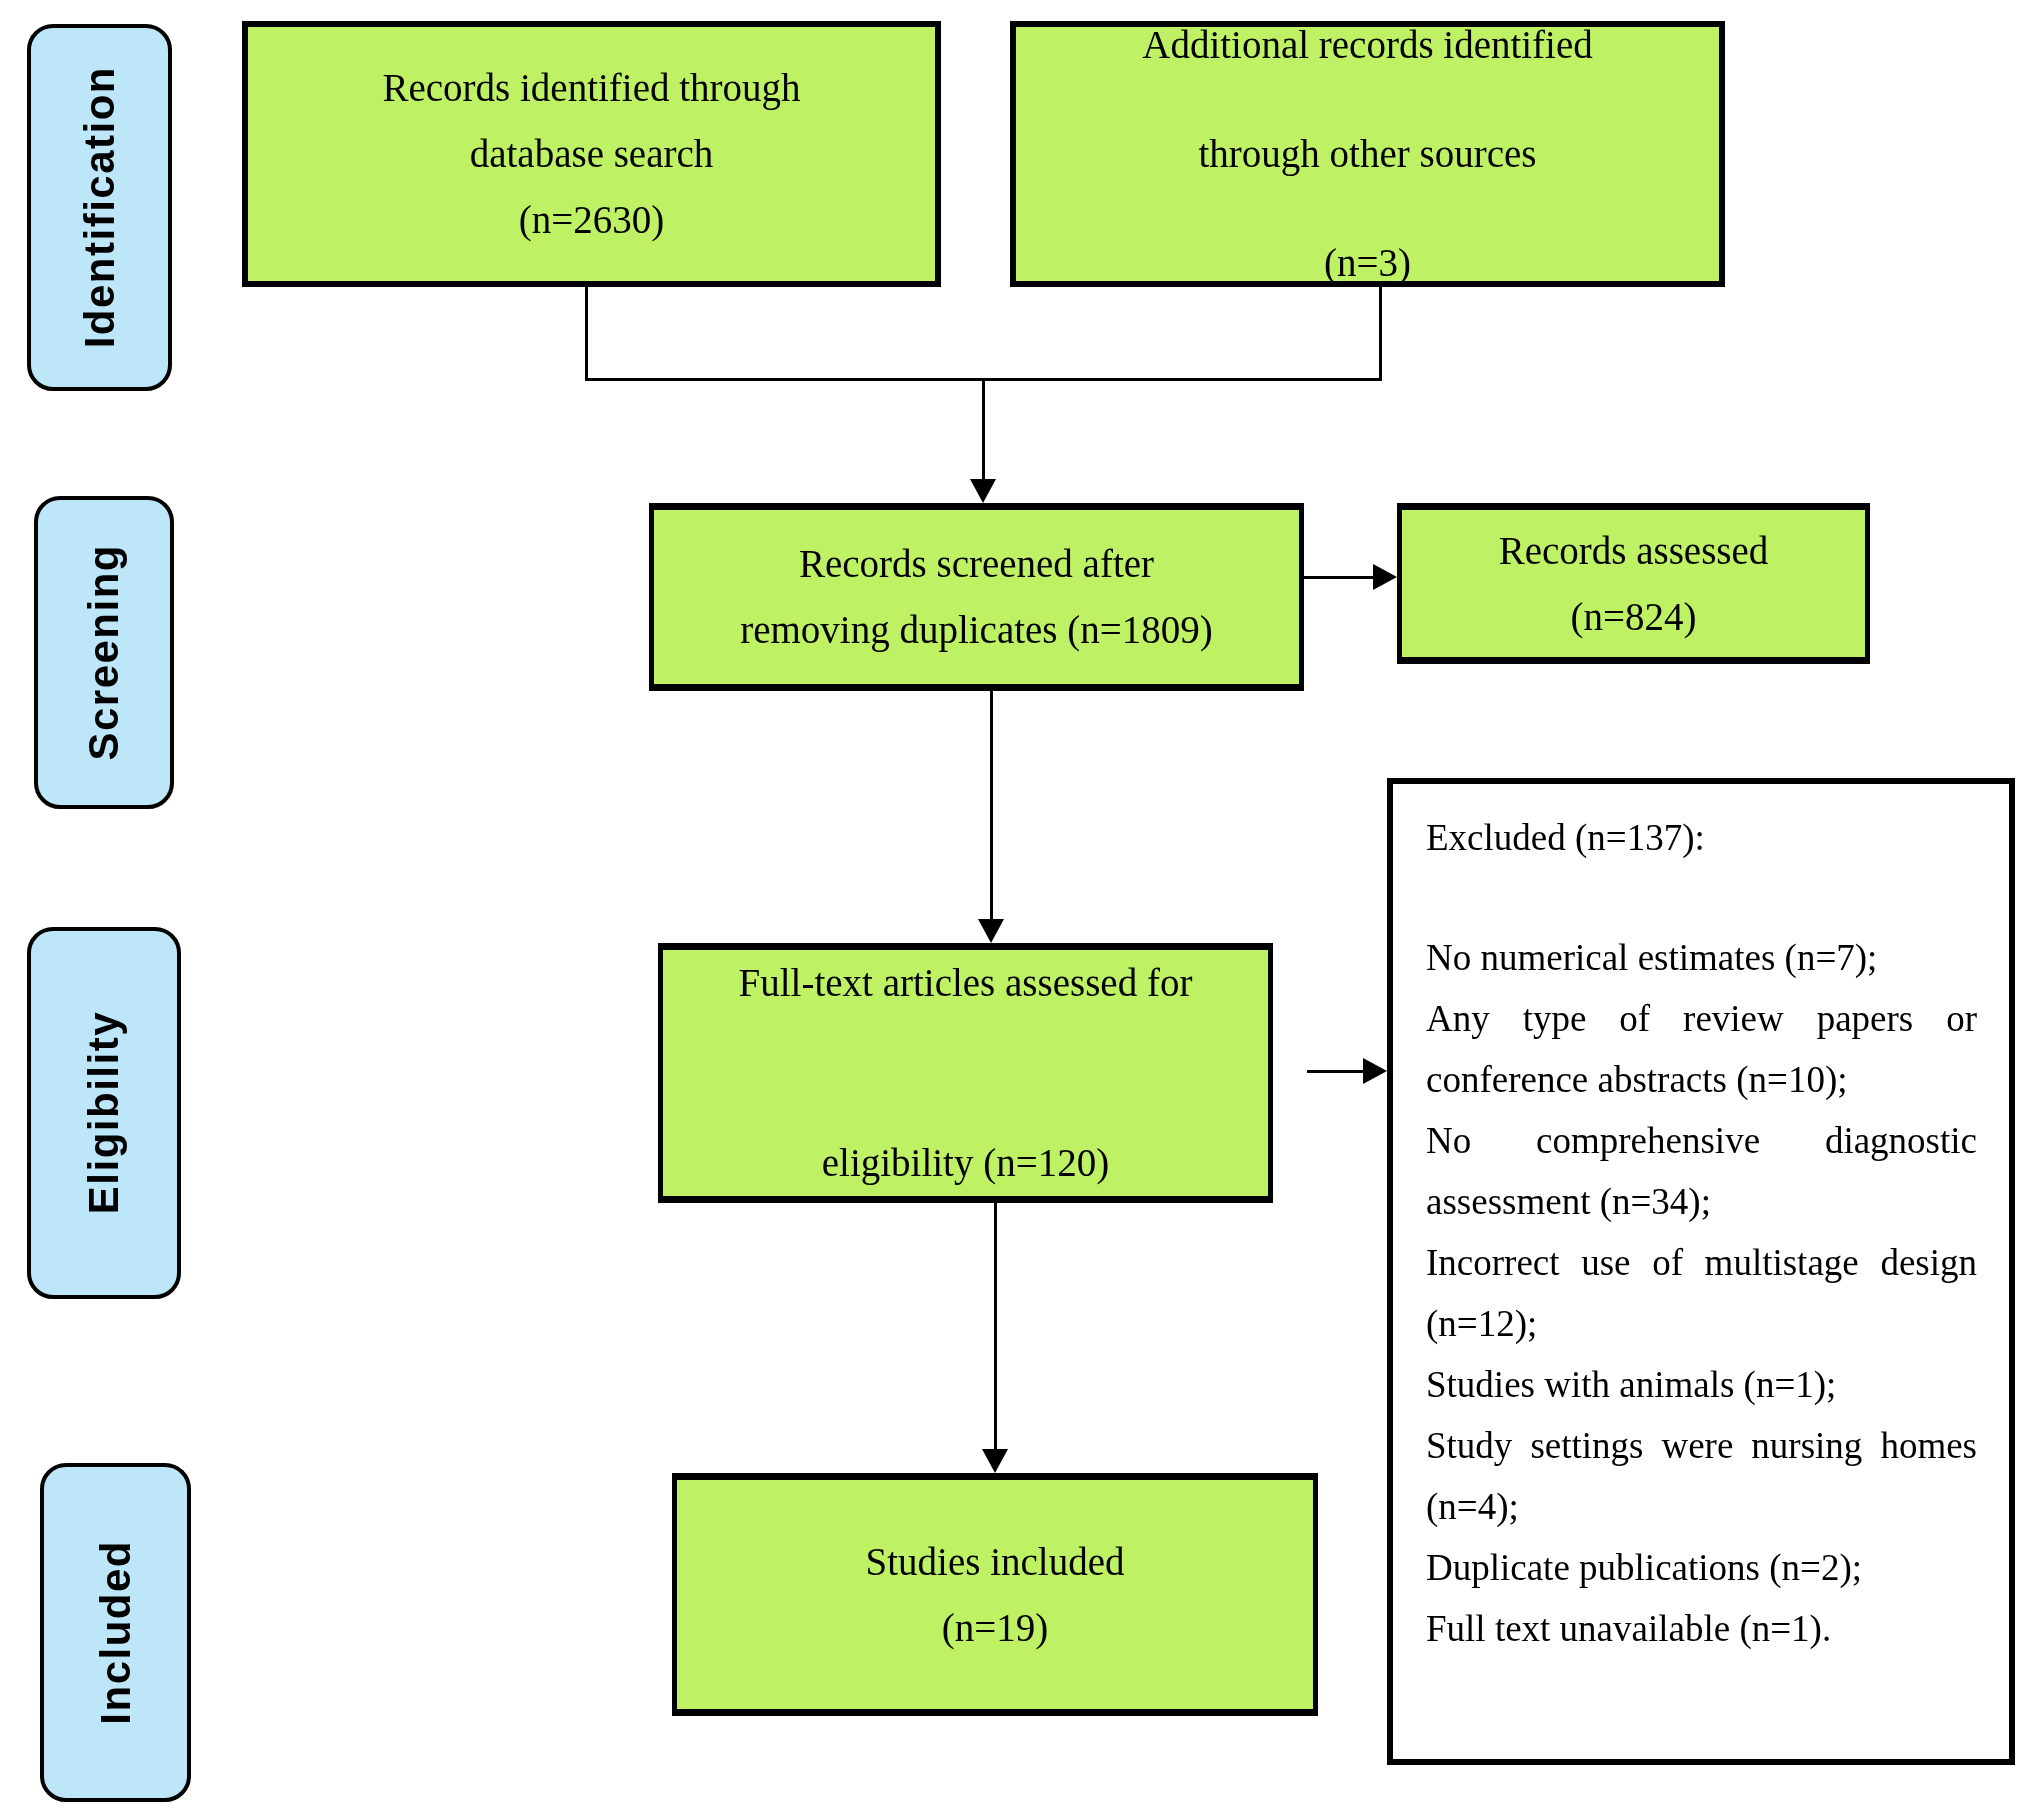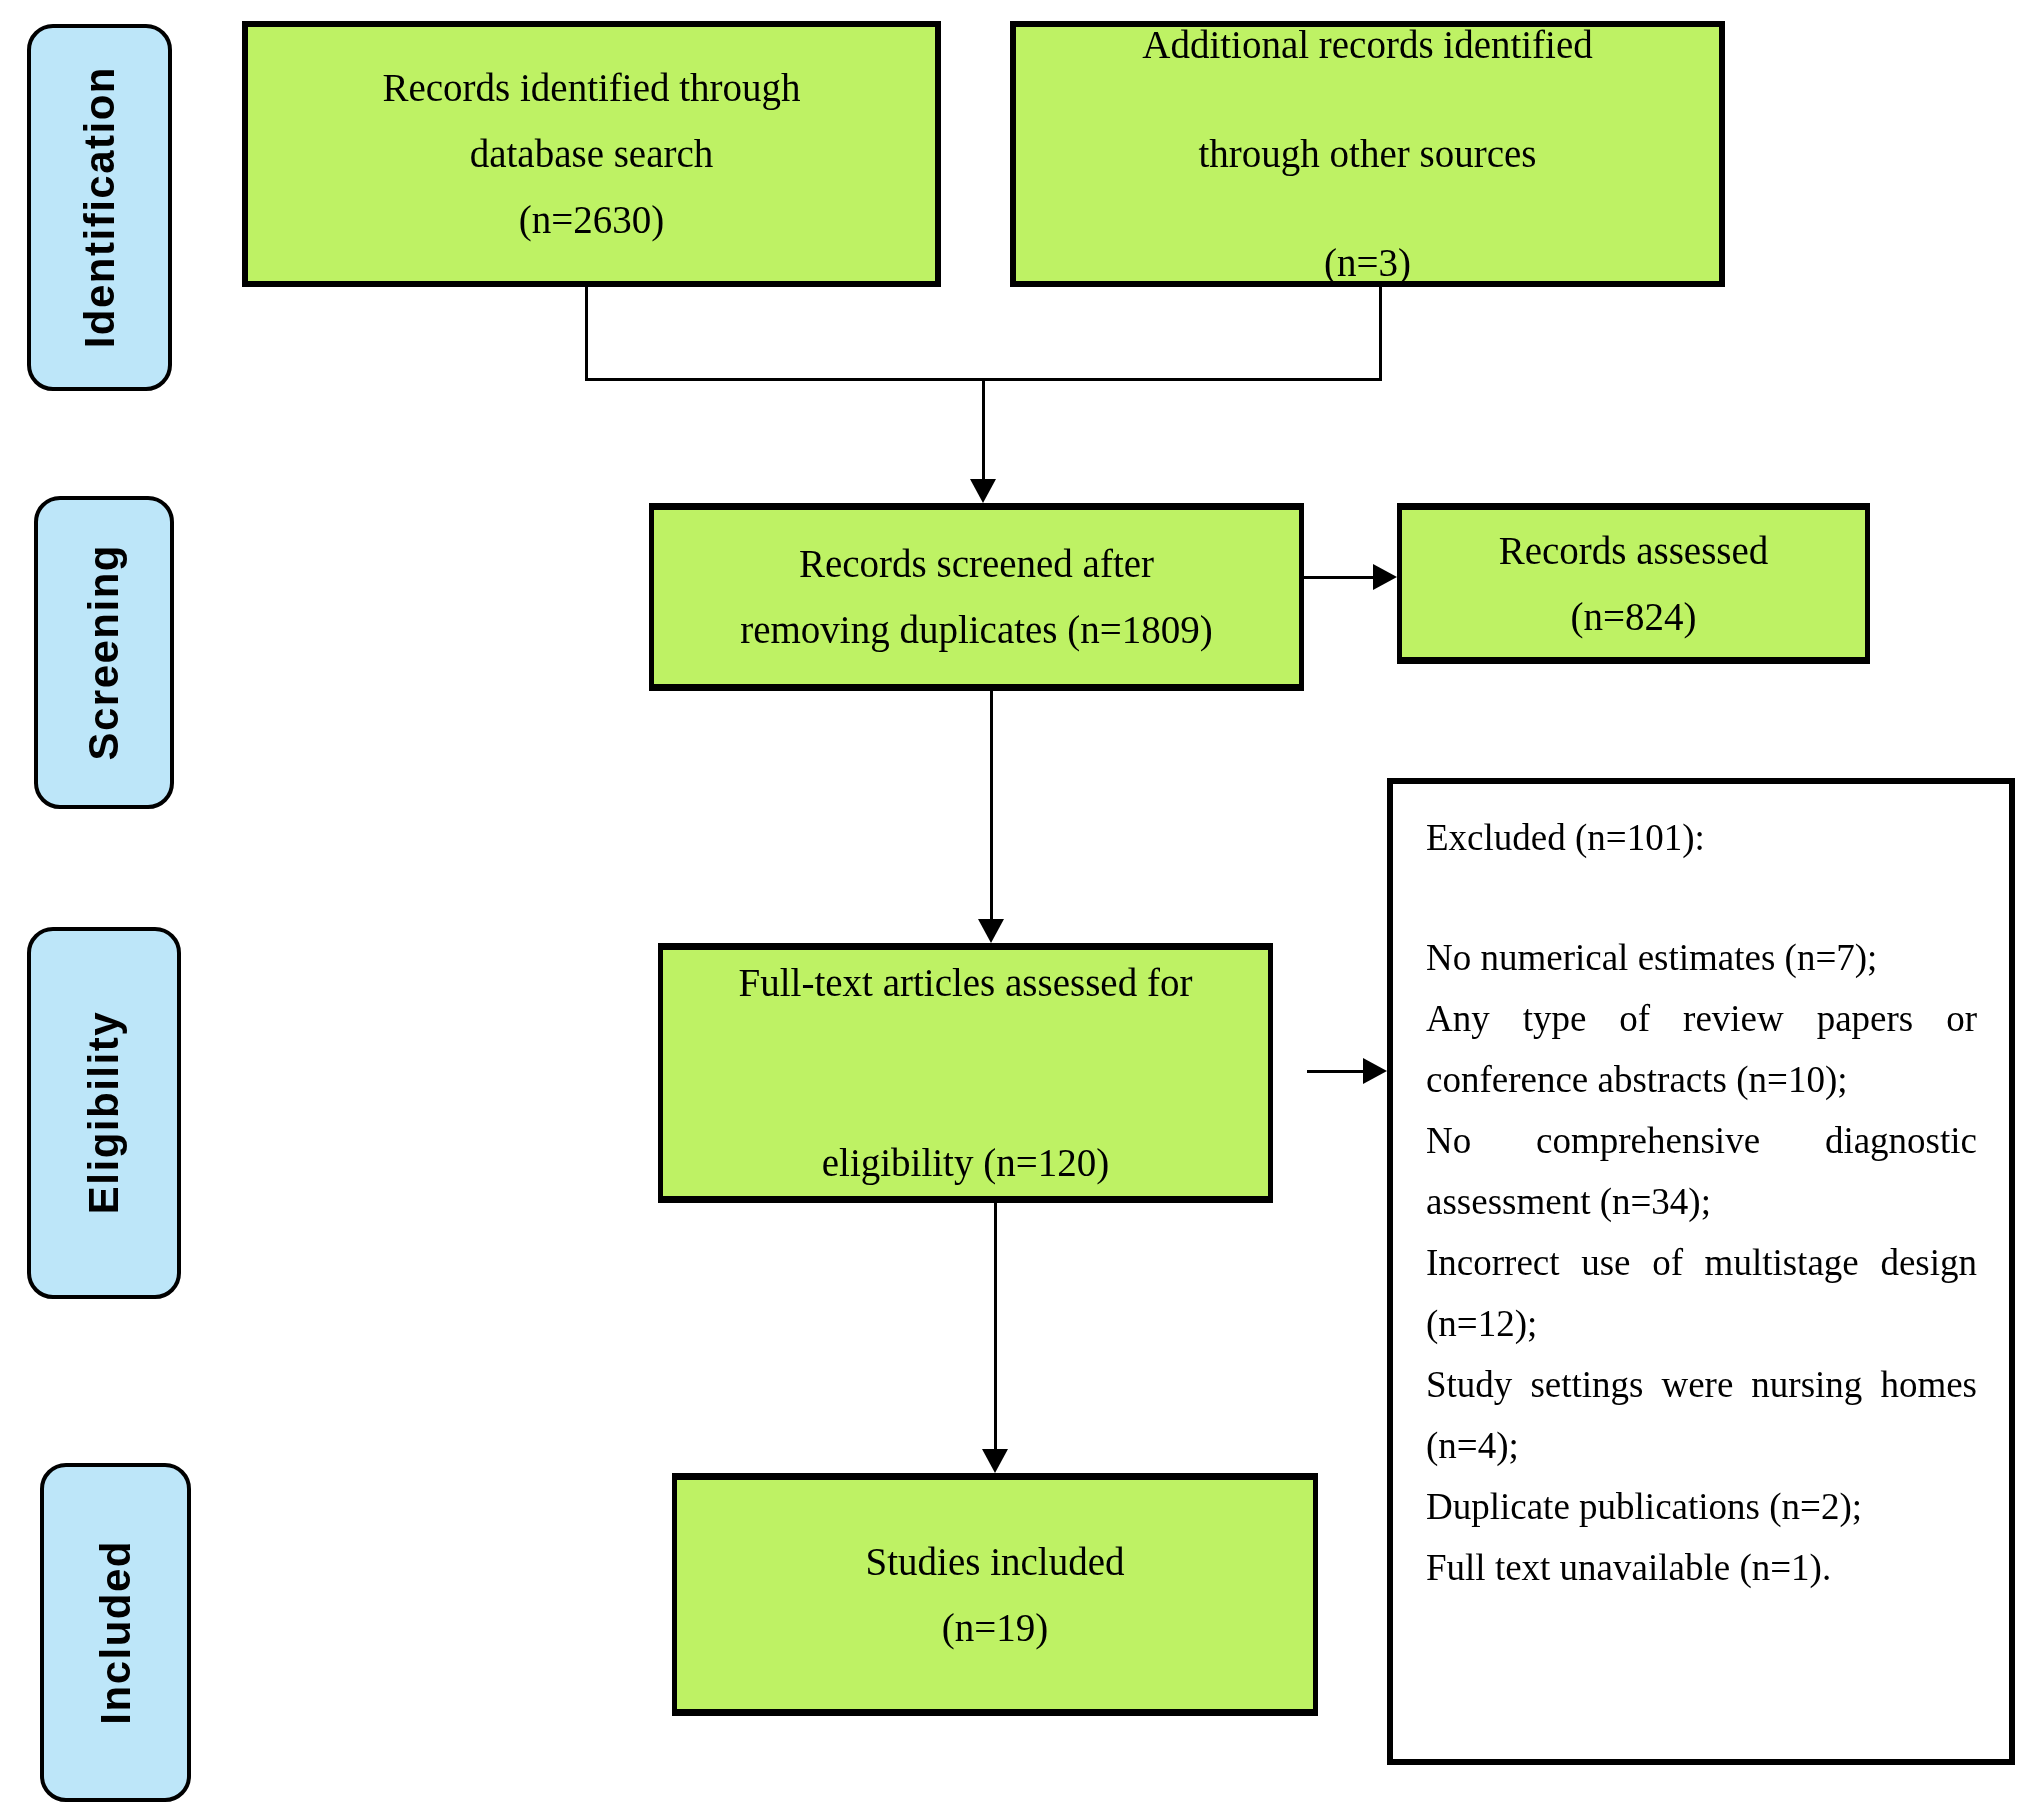--- a/index.html
+++ b/index.html
@@ -90,25 +90,26 @@
 
   <div class="fbox" style="left:658px;top:943px;width:615px;height:260px;justify-content:space-between;">
     <span class="bline">Full-text articles assessed for</span>
     <span class="bline">eligibility (n=120)</span>
   </div>
 
   <div class="cline" style="left:1307px;top:1070px;width:57px;height:3px;"></div>
   <div class="ahead-right" style="left:1363px;top:1058px;"></div>
 
   <div class="reasons" style="left:1387px;top:778px;width:628px;height:987px;">
-    <div class="rhead">Excluded (n=101):</div>
+    <div class="rhead">Excluded (n=137):</div>
     <div class="ritem">No numerical estimates (n=7);</div>
     <div class="ritem">Any type of review papers or conference abstracts (n=10);</div>
     <div class="ritem">No comprehensive diagnostic assessment (n=34);</div>
     <div class="ritem">Incorrect use of multistage design (n=12);</div>
+    <div class="ritem">Studies with animals (n=1);</div>
     <div class="ritem">Study settings were nursing homes (n=4);</div>
     <div class="ritem">Duplicate publications (n=2);</div>
     <div class="ritem">Full text unavailable (n=1).</div>
   </div>
 
   <div class="cline" style="left:994px;top:1203px;width:3px;height:246px;"></div>
   <div class="ahead-down" style="left:982px;top:1449px;"></div>
 
   <div class="fbox" style="left:672px;top:1473px;width:646px;height:243px;">
     <span class="bline">Studies included</span>

